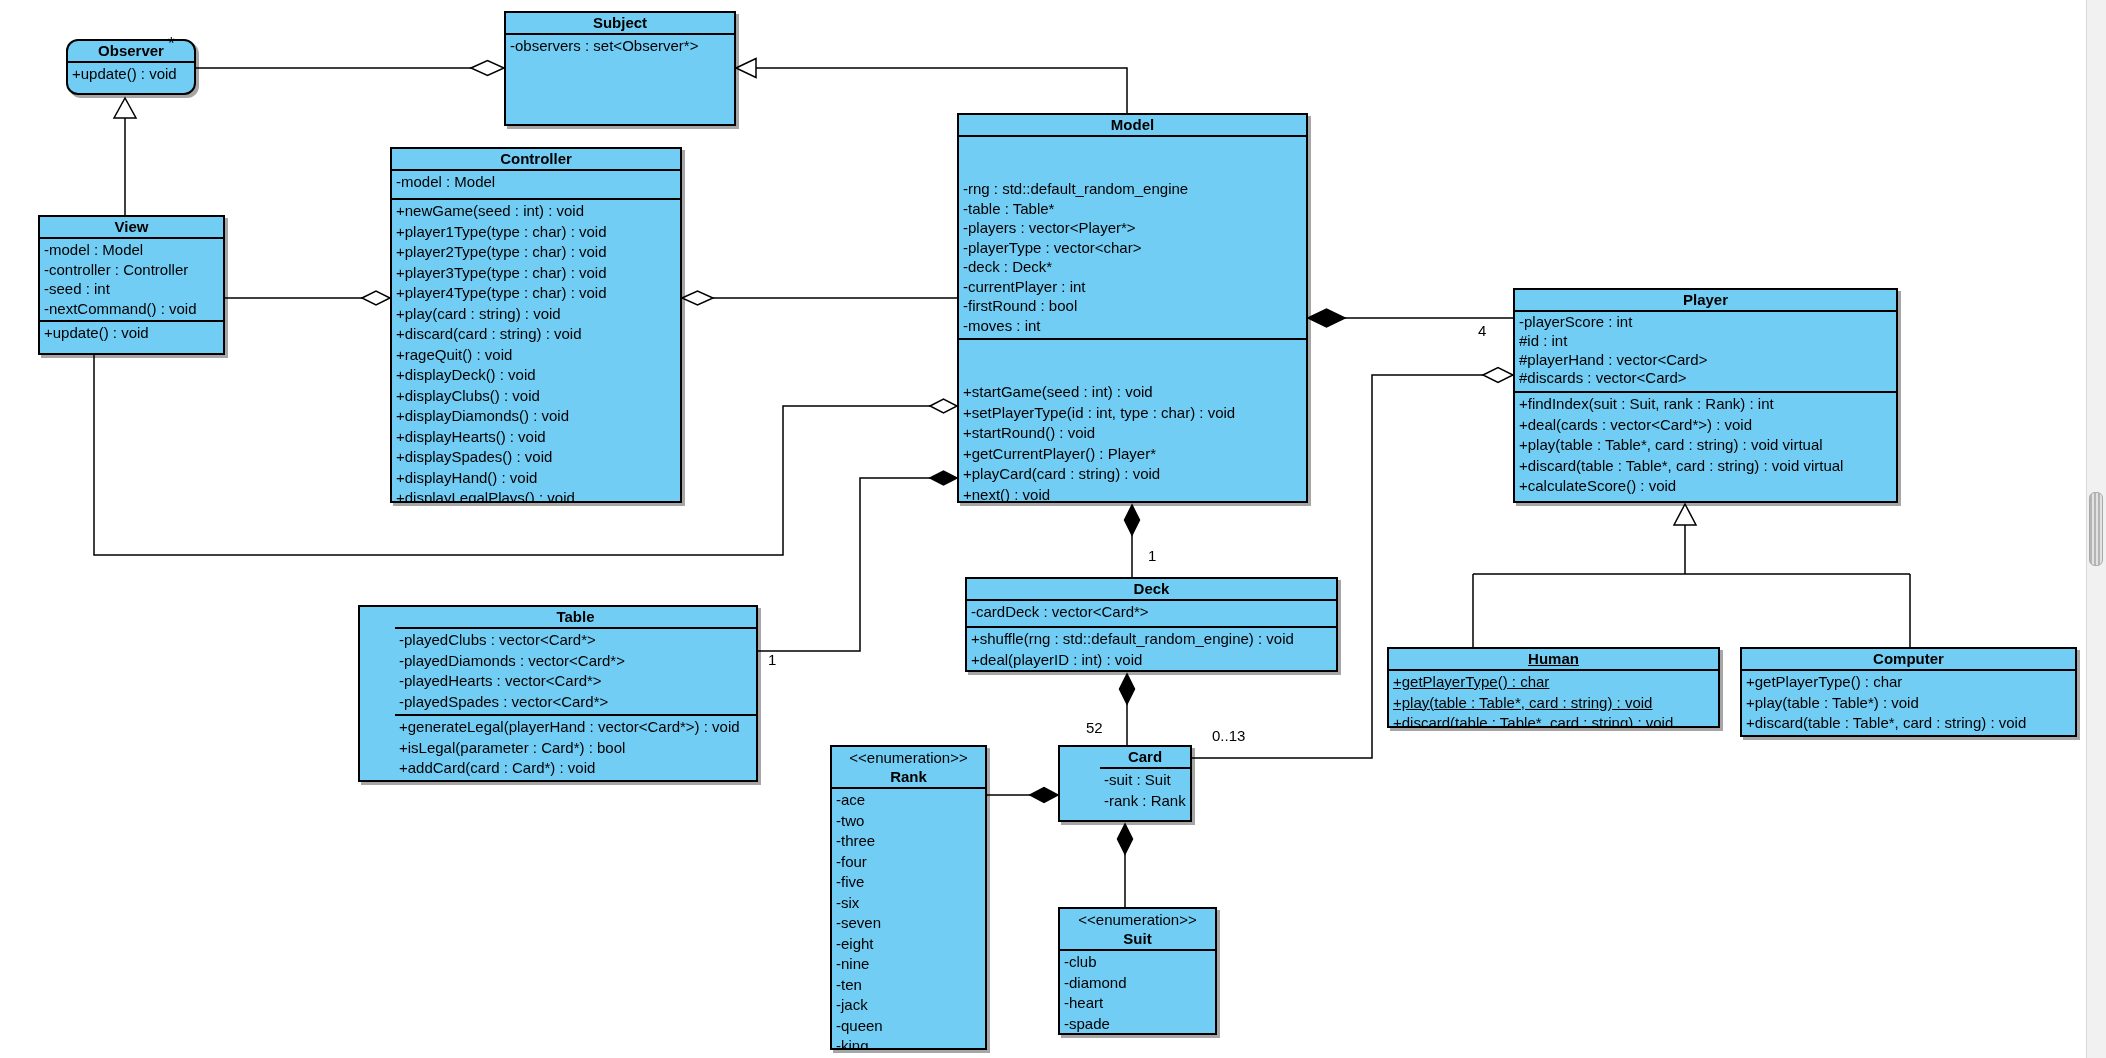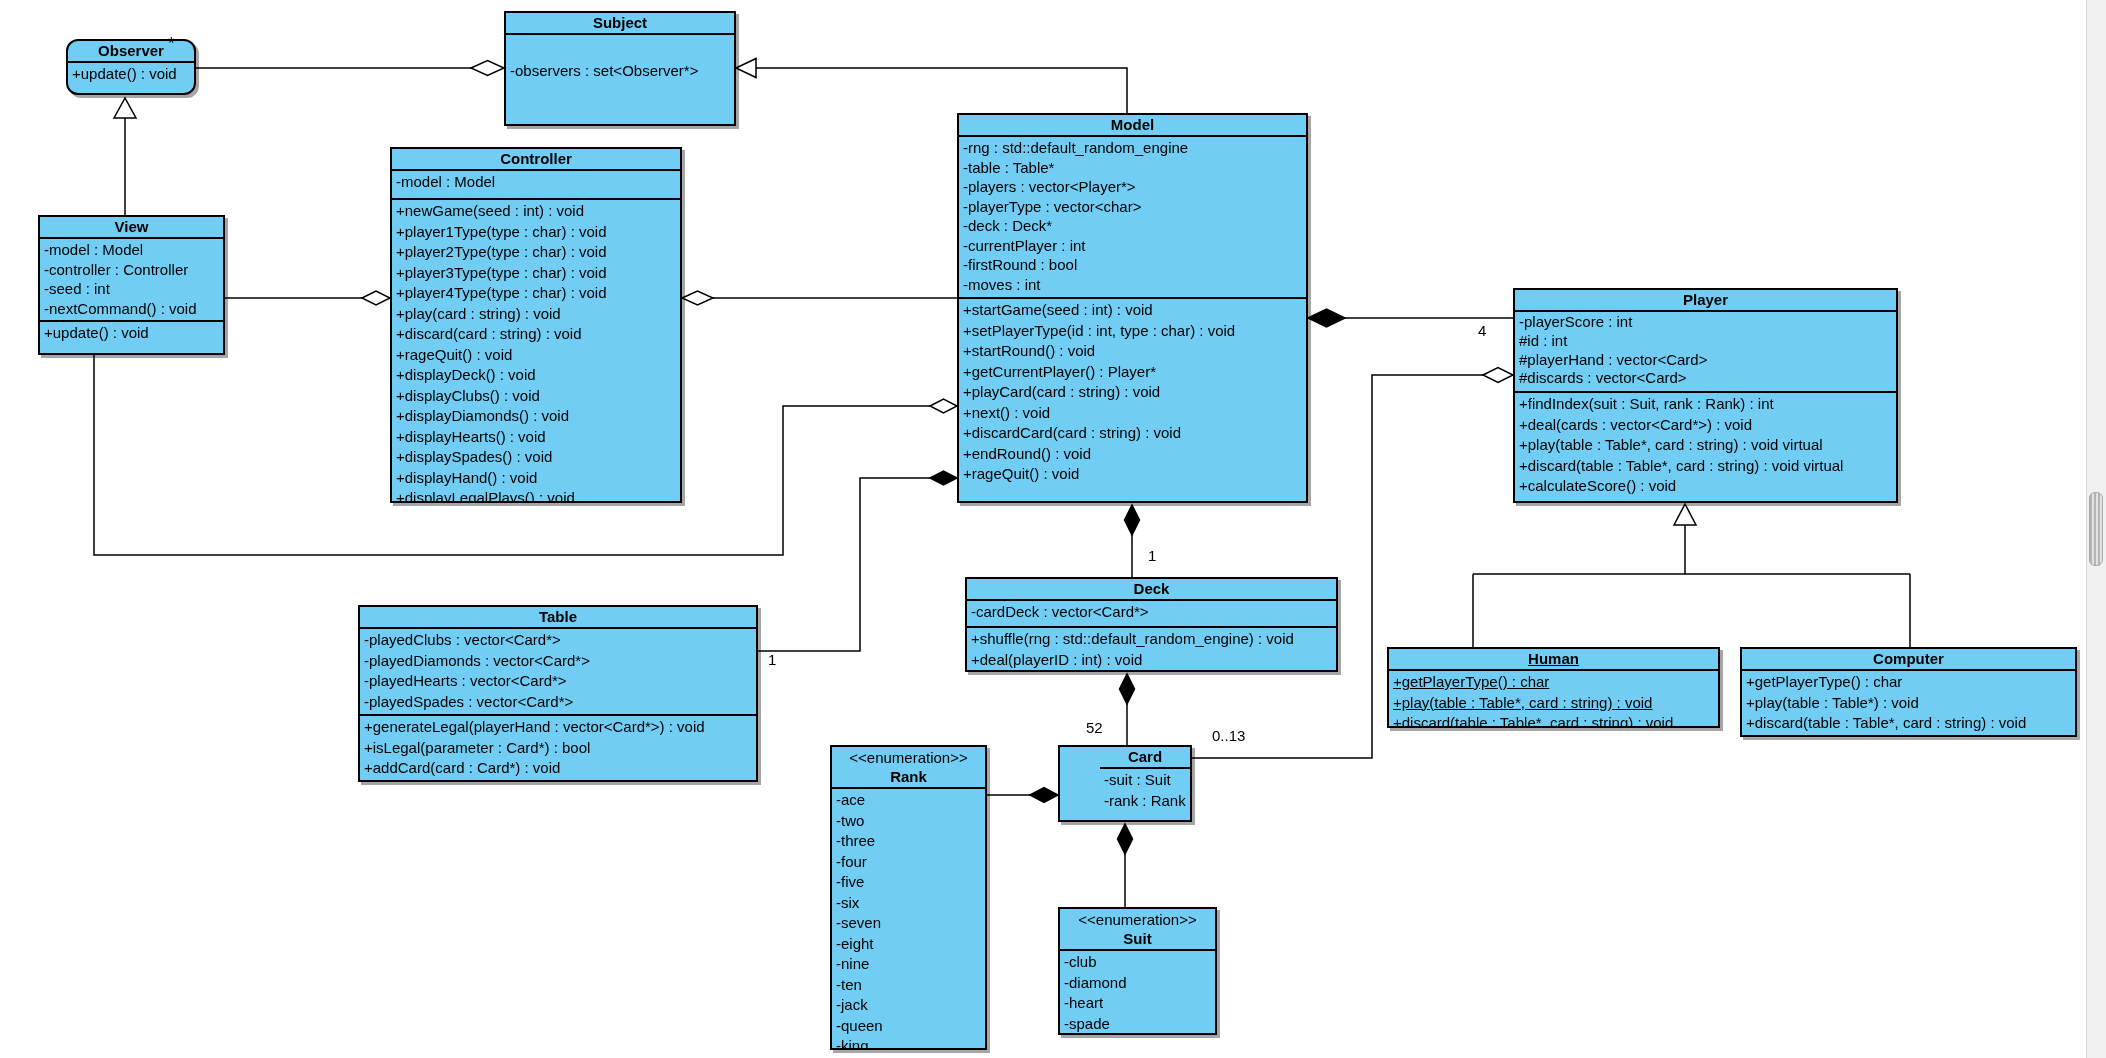--- a/index.html
+++ b/index.html
@@ -82,21 +82,21 @@
     </g>
   </svg>
 
   <div class="uml-box" style="left:66px;top:39px;width:130px;height:56px;border-radius:12px;">
     <div class="uml-title">Observer</div>
     <div class="uml-comp last">
         <div class="row">+update() : void</div>
       </div>
   </div>
 
-  <div class="uml-box" style="left:504px;top:11px;width:232px;height:115px;gap:25px;">
+  <div class="uml-box" style="left:504px;top:11px;width:232px;height:115px;">
     <div class="uml-title">Subject</div>
     <div class="uml-comp last">
         <div class="row">-observers : set&lt;Observer*&gt;</div>
       </div>
   </div>
 
   <div class="uml-box" style="left:390px;top:147px;width:292px;height:356px;">
     <div class="uml-title">Controller</div>
     <div class="uml-comp" style="height:26px;">
         <div class="row">-model : Model</div>
@@ -126,21 +126,21 @@
         <div class="row">-model : Model</div>
         <div class="row">-controller : Controller</div>
         <div class="row">-seed : int</div>
         <div class="row">-nextCommand() : void</div>
       </div>
     <div class="uml-comp last">
         <div class="row">+update() : void</div>
       </div>
   </div>
 
-  <div class="uml-box" style="left:957px;top:113px;width:351px;height:390px;">
+  <div class="uml-box" style="left:957px;top:113px;width:351px;height:390px;gap:41px;">
     <div class="uml-title">Model</div>
     <div class="uml-comp" style="height:159px;--lh:19.5px;">
         <div class="row">-rng : std::default_random_engine</div>
         <div class="row">-table : Table*</div>
         <div class="row">-players : vector&lt;Player*&gt;</div>
         <div class="row">-playerType : vector&lt;char&gt;</div>
         <div class="row">-deck : Deck*</div>
         <div class="row">-currentPlayer : int</div>
         <div class="row">-firstRound : bool</div>
         <div class="row">-moves : int</div>
@@ -168,21 +168,21 @@
       </div>
     <div class="uml-comp last">
         <div class="row">+findIndex(suit : Suit, rank : Rank) : int</div>
         <div class="row">+deal(cards : vector&lt;Card*&gt;) : void</div>
         <div class="row">+play(table : Table*, card : string) : void virtual</div>
         <div class="row">+discard(table : Table*, card : string) : void virtual</div>
         <div class="row">+calculateScore() : void</div>
       </div>
   </div>
 
-  <div class="uml-box" style="left:358px;top:605px;width:400px;height:177px;">
+  <div class="uml-box" style="left:358px;top:605px;width:400px;height:177px;padding-left:35px;">
     <div class="uml-title">Table</div>
     <div class="uml-comp" style="height:84px;">
         <div class="row">-playedClubs : vector&lt;Card*&gt;</div>
         <div class="row">-playedDiamonds : vector&lt;Card*&gt;</div>
         <div class="row">-playedHearts : vector&lt;Card*&gt;</div>
         <div class="row">-playedSpades : vector&lt;Card*&gt;</div>
       </div>
     <div class="uml-comp last">
         <div class="row">+generateLegal(playerHand : vector&lt;Card*&gt;) : void</div>
         <div class="row">+isLegal(parameter : Card*) : bool</div>

